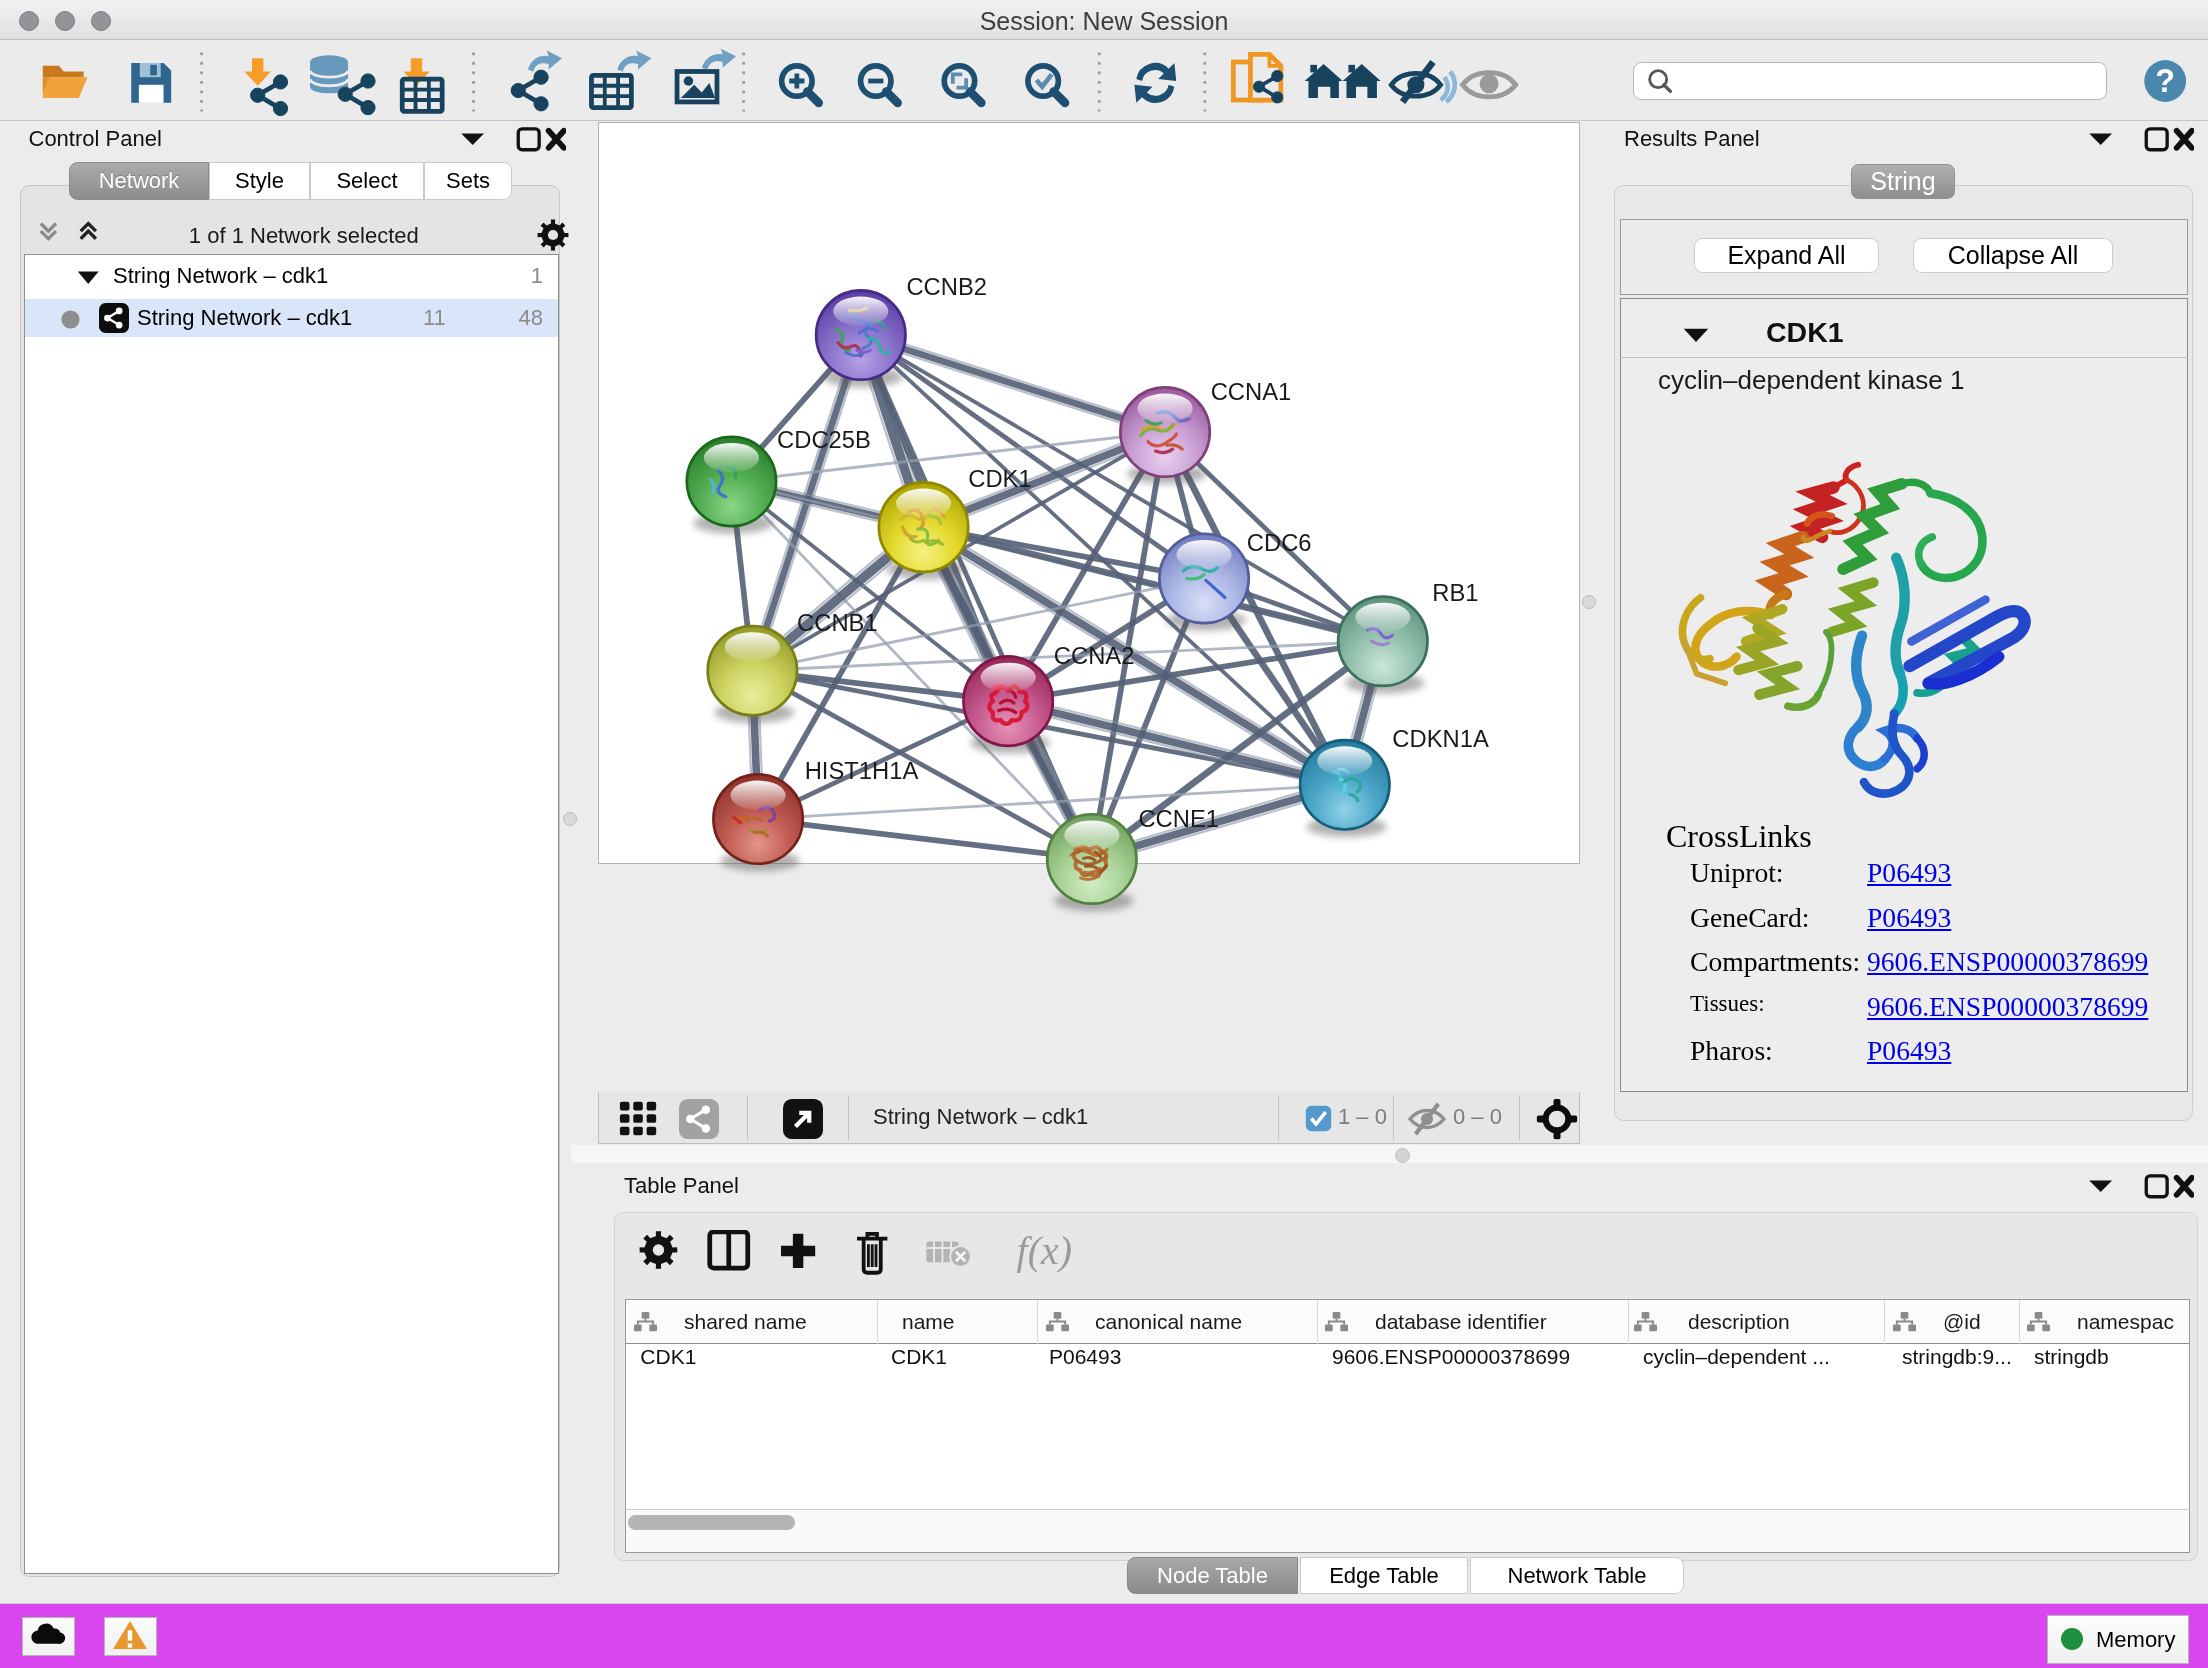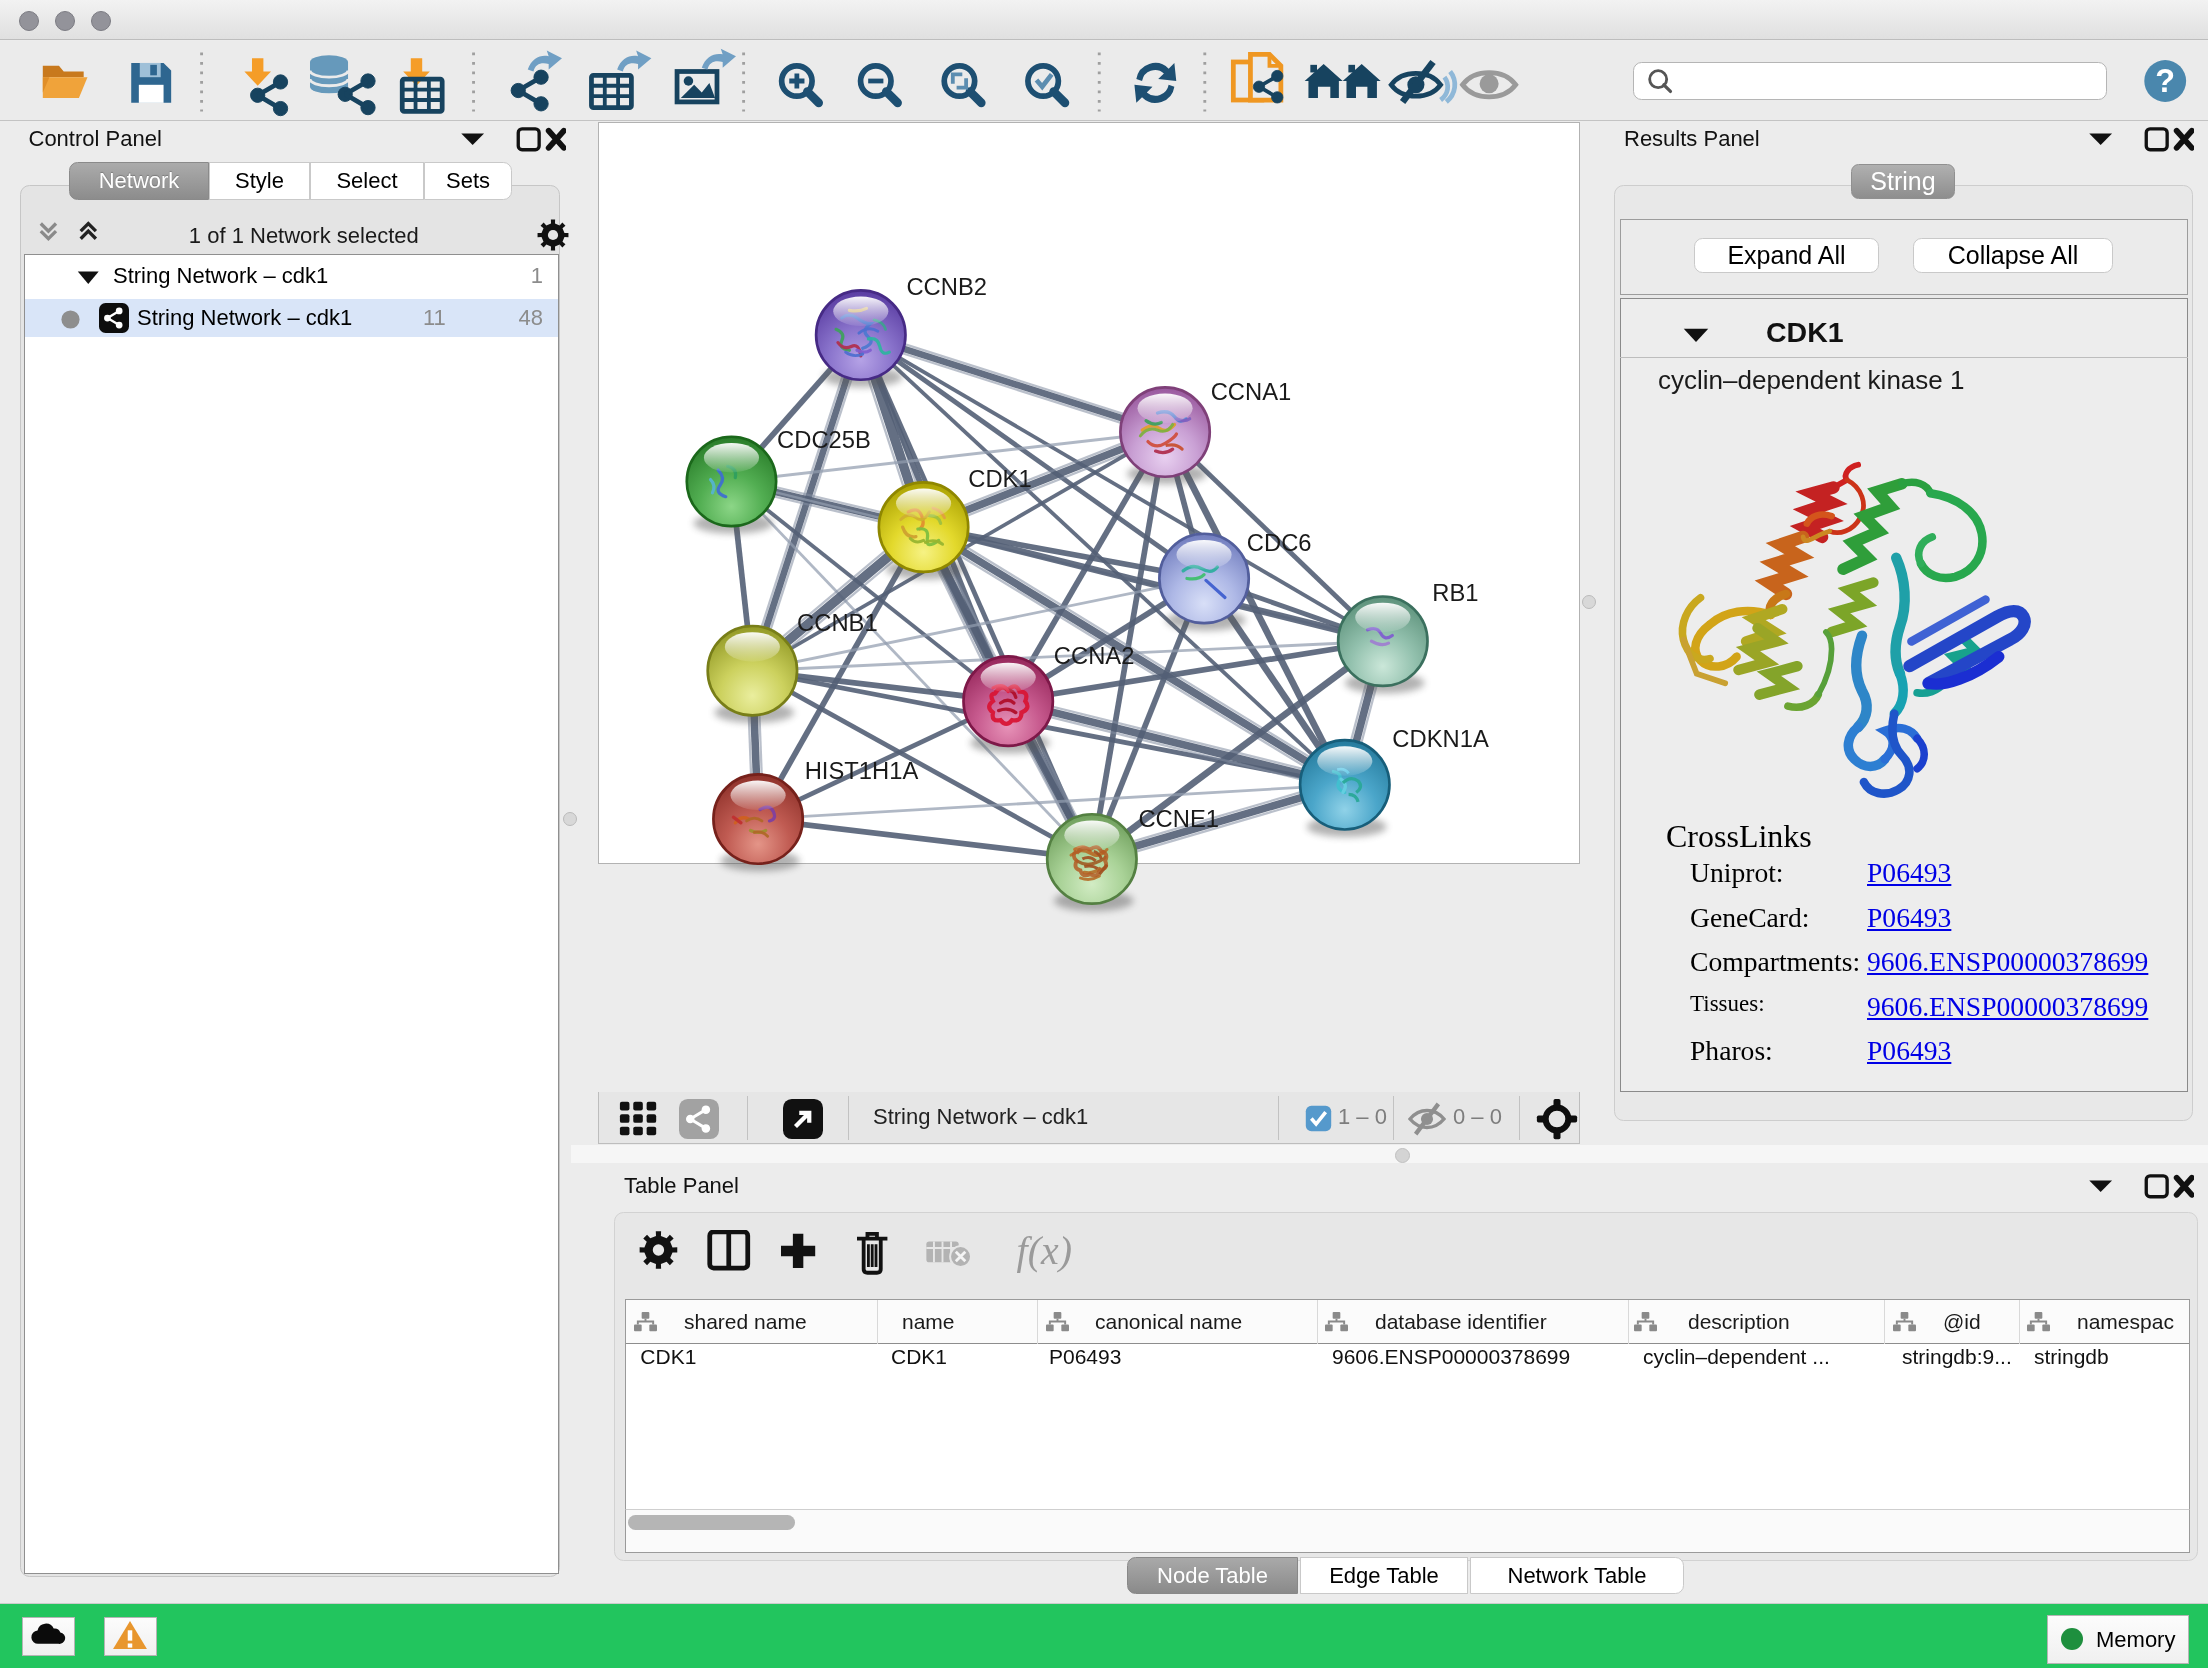--- a/index.html
+++ b/index.html
@@ -74,32 +74,33 @@
 .tcolsep { position:absolute; top:0; height:44px; width:0; border-left:1px solid #d9d9d9; }
 #tp-scroll { left:625px; top:1509px; width:1565px; height:44px; background:#fafafa;
   border:1px solid #9a9a9a; border-top:1px solid #cfcfcf; }
 #tp-thumb { position:absolute; left:1.9px; top:4.8px; width:167px; height:15px;
   background:#b5b5b5; border-radius:7.6px; }
 .btab { position:absolute; top:1557px; height:37px; background:#fff; color:#000;
   border:1px solid #c9c9c9; font-size:22px; text-align:center; line-height:35px; }
 .btab.sel { background:linear-gradient(#a9a9a9,#8a8a8a); color:#fff; border-color:#888; }
 
 
-#statusbar { left:0; top:1603px; width:2208px; height:66px; background:#22c55e;
+#statusbar { left:0; top:1603px; width:2208px; height:66px; background:#d946ef;
   border-top:1px solid #cccccc; }
 .sbtn { position:absolute; top:13.3px; background:linear-gradient(#fcfcfc,#f0f0f0);
   border:1.9px solid #b5b5b5; }
 </style>
 </head>
 <body>
 
 <div id="titlebar" class="abs">
   <div class="tlight" style="left:19px"></div>
   <div class="tlight" style="left:55px"></div>
   <div class="tlight" style="left:91px"></div>
+  <div id="title-text">Session: New Session</div>
 </div>
 
 <div id="toolbar" class="abs">
 <svg width="2208" height="80" viewBox="0 0 2322 84" style="position:absolute;left:0;top:0">
 <defs>
 <g id="sharedots">
           <circle cx="0" cy="0" r="7.5"></circle>
           <circle cx="24" cy="-14" r="7.5"></circle>
           <circle cx="24" cy="14" r="7.5"></circle>
           <path d="M0 0 L24 -14 M0 0 L24 14" stroke-width="5" fill="none"></path>

